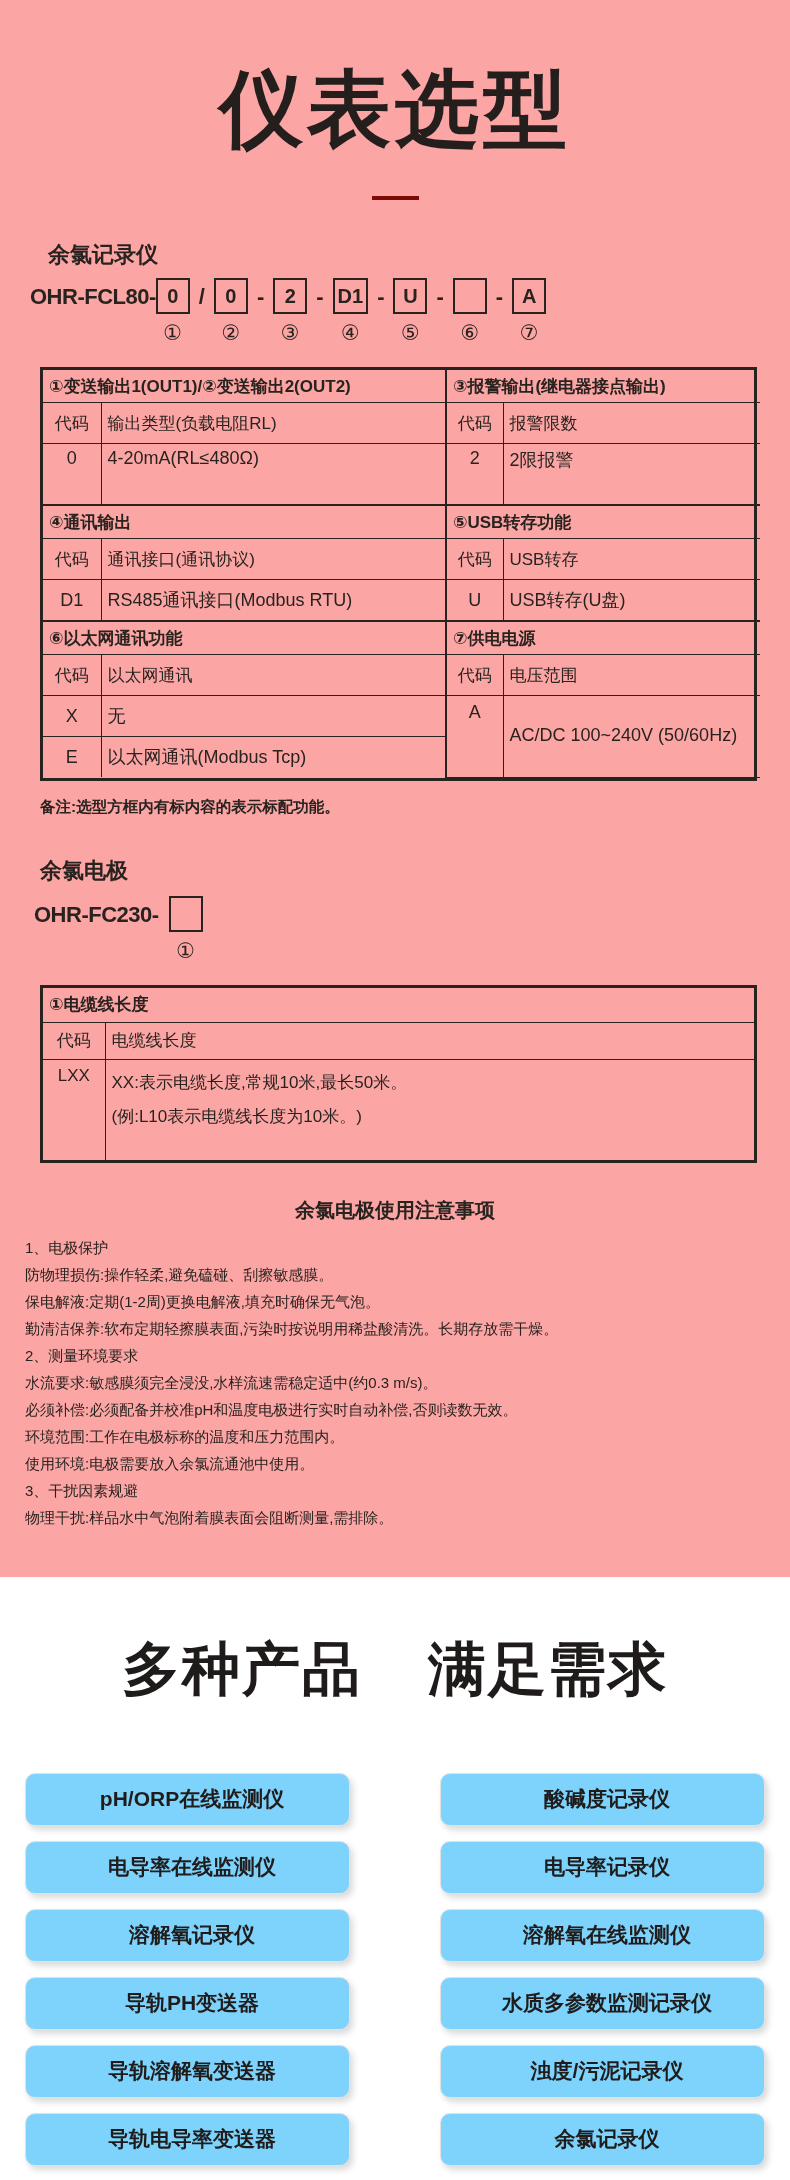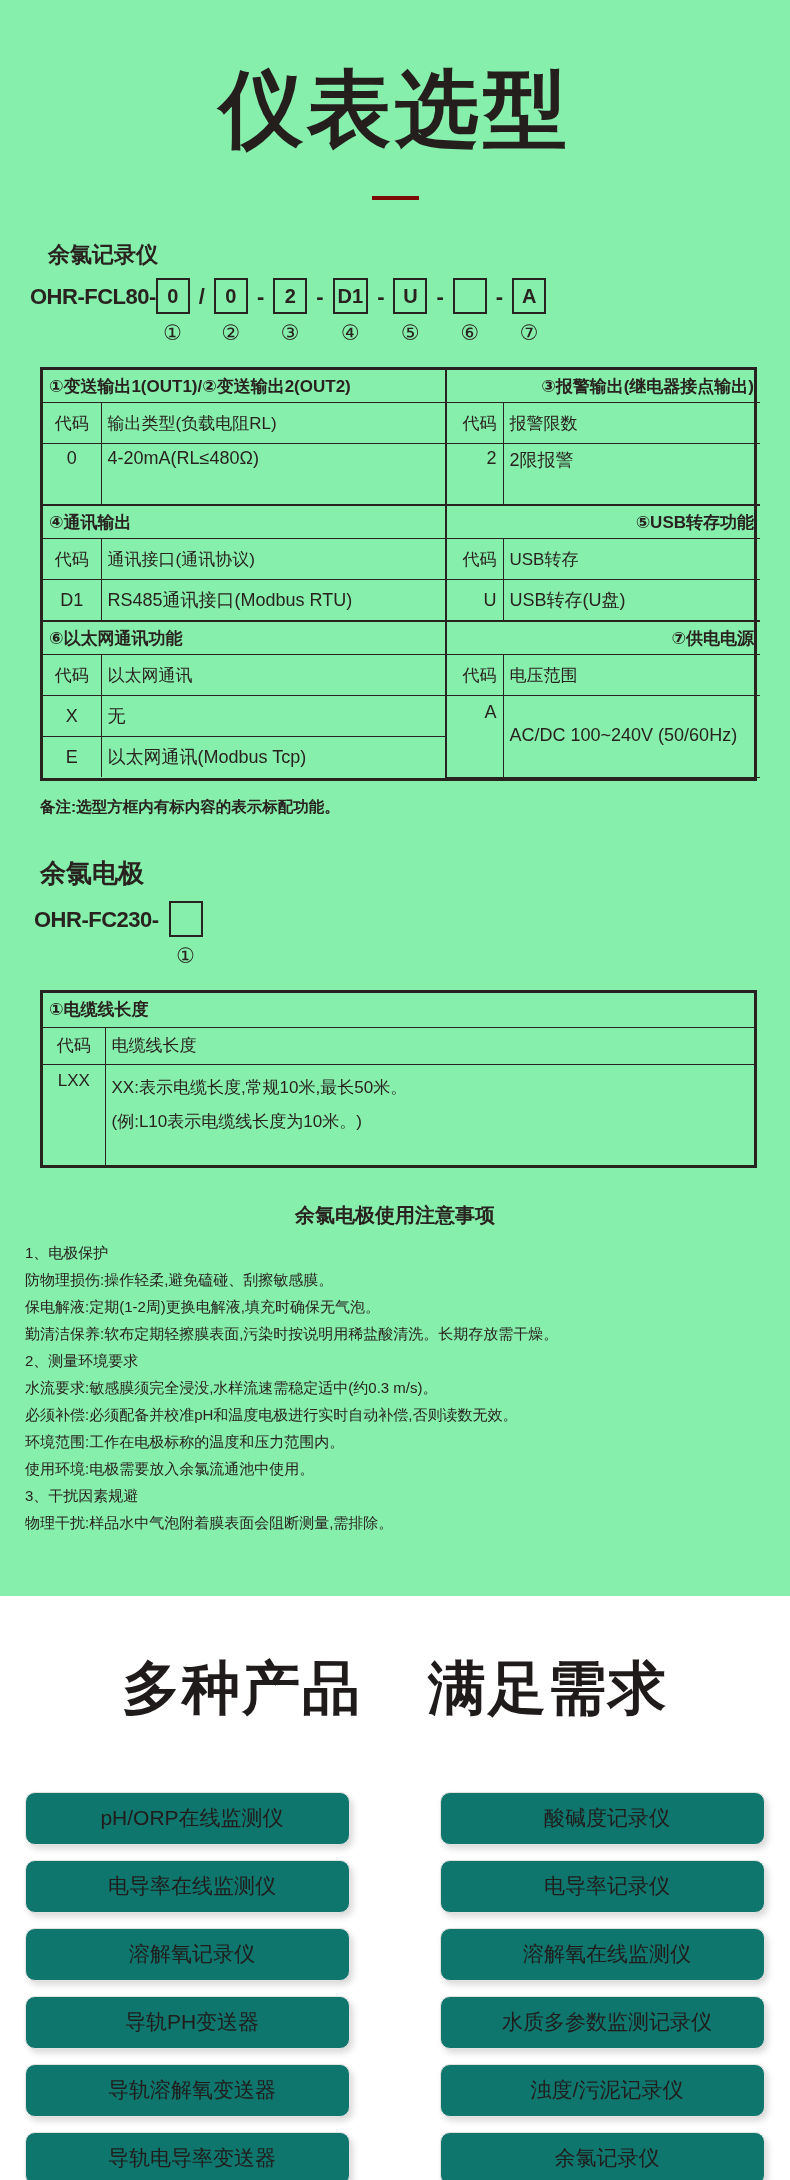--- a/index.html
+++ b/index.html
@@ -1,33 +1,33 @@
 <!DOCTYPE html>
 <html><head>
 <meta charset="utf-8">
 <style>
   html,body{margin:0;padding:0;}
   body{
     width:790px;min-height:2180px;background:#ffffff;
     font-family:"Liberation Sans","DejaVu Sans",sans-serif;
     color:#29231f;
   }
-  .top-section{background:#86efac;padding-bottom:60px;}
+  .top-section{background:#fca5a5;padding-bottom:46px;}
   .bottom-section{background:#ffffff;padding:54px 0 60px 0;}
 
   
   .page-title{
     margin:0;padding-top:46px;text-align:center;
     font-size:84px;font-weight:bold;letter-spacing:4px;line-height:1.5;color:#241f1d;
   }
   .title-dash{width:47px;height:4px;background:#7c0a06;margin:24px auto 0 auto;}
 
   
   .section-label{margin:40px 0 0 48px;font-size:22px;font-weight:600;}
-  .section-label2{margin:38px 0 0 40px;font-size:26px;font-weight:bold;}
+  .section-label2{margin:38px 0 0 40px;font-size:22px;font-weight:bold;}
 
   
   .model-line{display:flex;align-items:flex-start;margin:8px 0 0 30px;}
   .model-line2{display:flex;align-items:flex-start;margin:10px 0 0 34px;}
   .model-prefix{font-size:22px;font-weight:600;letter-spacing:-0.5px;line-height:38px;white-space:nowrap;}
   .sep{font-size:22px;font-weight:bold;line-height:38px;margin:0 9px;}
   .unit{display:flex;flex-direction:column;align-items:center;}
   .code-box{
     box-sizing:border-box;min-width:34px;height:36px;border:2px solid #29231f;
     display:flex;align-items:center;justify-content:center;
@@ -36,21 +36,21 @@
   .circ-num{font-size:21px;margin-top:7px;color:#29231f;}
 
   
   .sel-wrap{margin:22px 0 0 40px;width:717px;border:3px solid #29231f;box-sizing:border-box;}
   table.sel{border-collapse:collapse;width:100%;table-layout:fixed;}
   table.sel + table.sel{border-top:2px solid #29231f;}
   table.sel td{
     border:1.5px solid #29231f;padding:2px 6px;font-size:17px;vertical-align:middle;
     overflow:hidden;white-space:nowrap;
   }
-  table.sel td.mid{border-left:2.5px solid #29231f;text-align:right;}
+  table.sel td.mid{border-left:2.5px solid #29231f;}
   table.sel tr:first-child td{border-top:none;}
   table.sel tr:last-child td{border-bottom:none;}
   table.sel td:first-child{border-left:none;}
   table.sel td:last-child{border-right:none;}
   td.sec-head{font-weight:bold;font-size:17px;height:28px;}
   td.codecol{text-align:center;}
   td.desccol{padding-left:8px;}
   tr.hdr td{height:36px;}
   tr.tall td{height:54px;vertical-align:top;padding-top:4px;font-size:18px;}
   tr.datarow td{font-size:18px;height:36px;}
@@ -79,25 +79,25 @@
   
   .products-heading{
     display:flex;justify-content:center;gap:66px;
     font-size:58px;font-weight:bold;color:#1f1b1a;letter-spacing:2px;
   }
   .btn-grid{
     margin:64px auto 0 auto;width:740px;
     display:grid;grid-template-columns:325px 325px;column-gap:90px;row-gap:15px;
   }
   .product-btn{
-    box-sizing:border-box;height:53px;border-radius:10px;background:#0f766e;
+    box-sizing:border-box;height:53px;border-radius:10px;background:#7dd3fc;
     border:1px solid #e3e2e1;
     box-shadow:3px 4px 6px rgba(0,0,0,0.15);
     display:flex;align-items:center;justify-content:center;
-    font-size:21px;font-weight:normal;color:#201c1b;cursor:pointer;padding-left:9px;
+    font-size:21px;font-weight:bold;color:#201c1b;cursor:pointer;padding-left:9px;
   }
 </style>
 </head>
 <body>
 
 <div class="top-section">
 
   <h1 class="page-title">仪表选型</h1>
   <div class="title-dash"></div>
 

